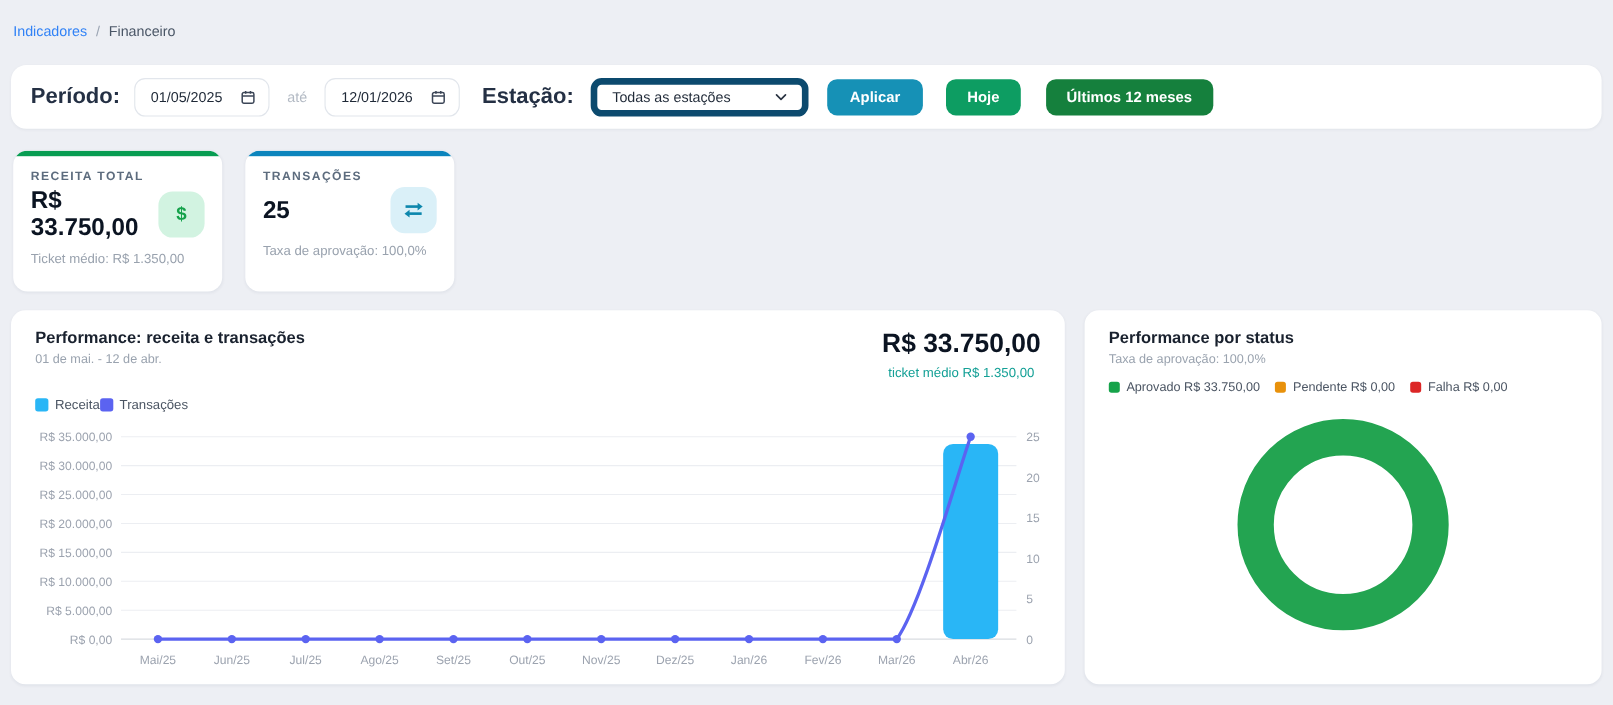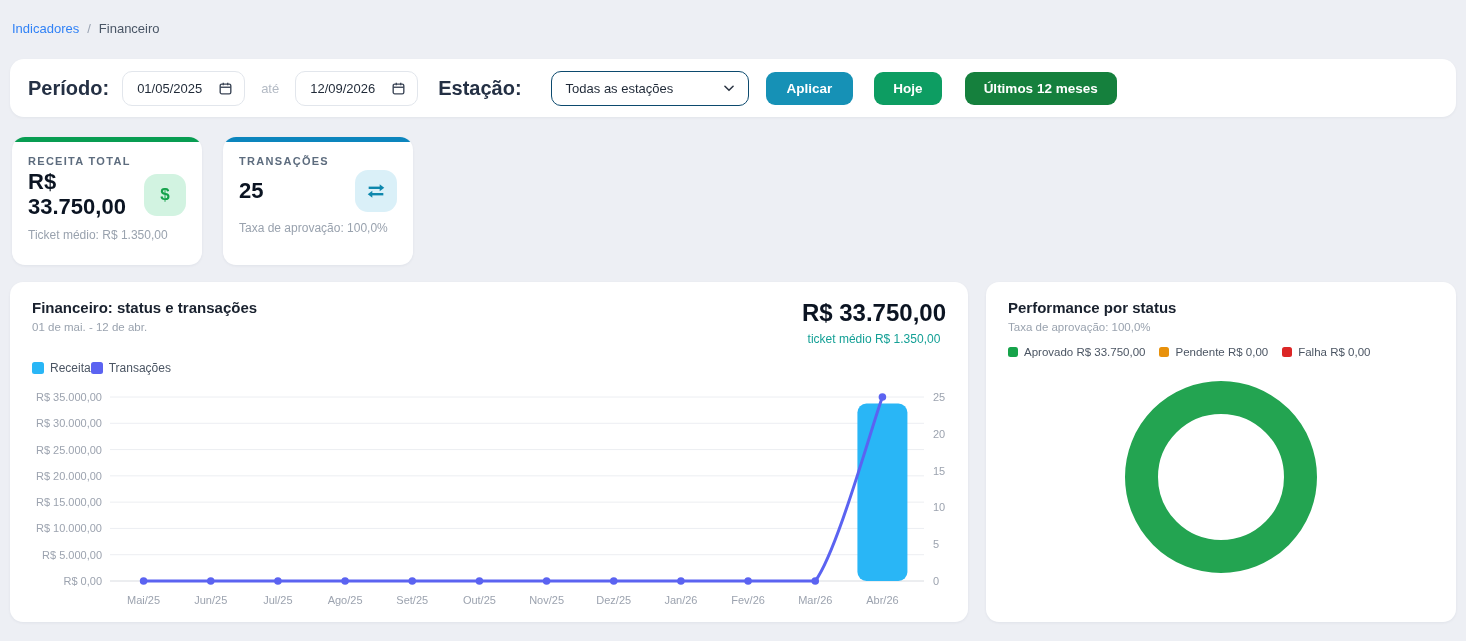--- a/index.html
+++ b/index.html
@@ -15,22 +15,22 @@
 
   
   .filterbar { background:#fff; border-radius:14px; height:58px; display:flex; align-items:center;
                padding:0 18px; gap:13px; box-shadow:0 1px 3px rgba(20,30,60,.05); }
   .flabel { font-size:20px; font-weight:bold; color:#243044; }
   .dateinput { display:flex; align-items:center; justify-content:space-between; width:123px; height:35px;
                border:1px solid #e2e6ec; border-radius:10px; padding:0 11px 0 14px; font-size:13px;
                color:#1f2937; background:#fff; cursor:pointer; }
   .until { font-size:13px; color:#b3bac4; margin:0 3px; }
   .selectbox { display:flex; align-items:center; justify-content:space-between; width:198px; height:35px;
-               border:1px solid #0c4a6e; border-radius:10px; padding:0 12px 0 14px; font-size:13px;
-               color:#1f2937; background:#fff; cursor:pointer; margin-left:16px; }
+               border:6px solid #0c4a6e; border-radius:10px; padding:0 12px 0 14px; font-size:13px;
+               color:#1f2937; background:#fff; cursor:pointer; margin-left:2px; }
   .btn { border:none; height:33px; border-radius:9px; font-size:13.5px; font-weight:bold; color:#fff;
          cursor:pointer; font-family:inherit; }
   .btn-teal   { background:#1691b6; padding:0 21px; margin-left:4px; }
   .btn-green  { background:#0d9d62; padding:0 19px; margin-left:8px; }
   .btn-purple { background:#15803d; padding:0 19px; margin-left:10px; }
   .spacer { flex:1; }
   .btn-slate { background:#68768a; height:31px; border-radius:16px; padding:0 17px; font-size:12.5px;
                display:flex; align-items:center; gap:8px; }
 
   
@@ -89,21 +89,21 @@
           <rect x="3.5" y="5" width="17" height="15.5" rx="2.5"></rect>
             <path d="M3.5 10h17"></path>
             <path d="M8.5 2.6v4M15.5 2.6v4"></path>
         </svg>
       </span>
     </div>
 
     <span class="until">até</span>
 
     <div class="dateinput">
-      <span>12/09/2026</span>
+      <span>12/01/2026</span>
       <span style="display:flex">
         <svg width="15" height="15" viewBox="0 0 24 24" fill="none" stroke="#3c4657" stroke-width="2.2">
           <rect x="3.5" y="5" width="17" height="15.5" rx="2.5"></rect>
             <path d="M3.5 10h17"></path>
             <path d="M8.5 2.6v4M15.5 2.6v4"></path>
         </svg>
       </span>
     </div>
 
     <span class="flabel" style="margin-left:7px">Estação:</span>
@@ -160,21 +160,21 @@
       </div>
     </div>
 
   </div>
 
   <div class="mainrow">
 
     <div class="chartcard bigcard">
       <div class="chead">
         <div>
-          <div class="ctitle">Financeiro: status e transações</div>
+          <div class="ctitle">Performance: receita e transações</div>
           <div class="csub">01 de mai. - 12 de abr.</div>
         </div>
         <div>
           <div class="cbig">R$ 33.750,00</div>
           <div class="cteal">ticket médio R$ 1.350,00</div>
         </div>
       </div>
       <div class="legend">
         <span class="litem">
           <i class="lbox" style="background-color: rgb(41, 182, 246);"></i>

